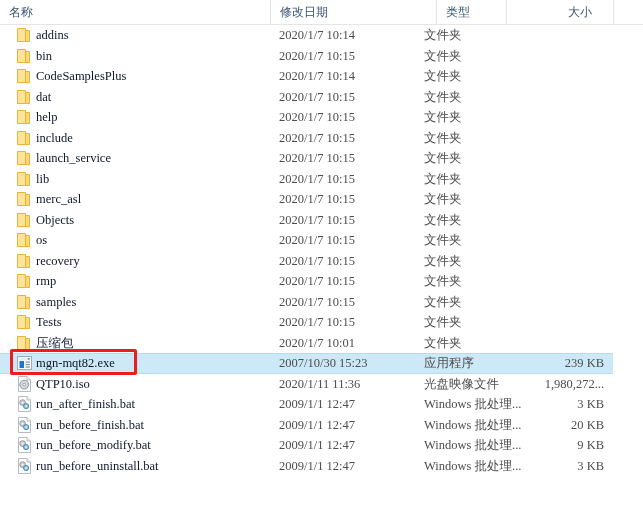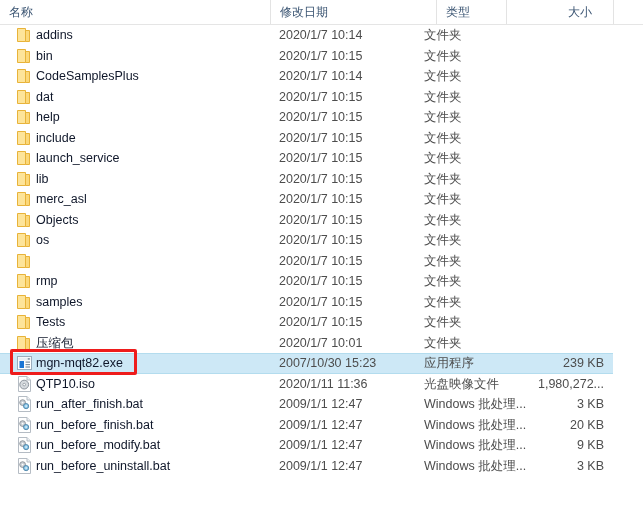--- a/index.html
+++ b/index.html
@@ -13,20 +13,21 @@
     height: 509px;
     overflow: hidden;
     font-family: "Liberation Sans", "DejaVu Sans", sans-serif;
     -webkit-font-smoothing: antialiased;
   }
   .explorer {
     position: relative;
     width: 643px;
     height: 509px;
     background: #ffffff;
+    font-family: Liberation Serif, serif;
   }
 
   
   .col-header {
     position: relative;
     height: 24px;
     background: #ffffff;
     border-bottom: 1px solid #e5e5e5;
   }
   .col-header .hcell {
@@ -281,20 +282,21 @@
         <div class="cell cell-type">文件夹</div>
         <div class="cell cell-size"></div>
       </div>
       <div class="row">
         <span class="icon">
           <svg width="17" height="16" viewBox="0 0 17 16">
             <path d="M1.5 1.5 H9.5 L9.5 14.5 H1.5 Z" fill="#fde49a" stroke="#e8b339" stroke-width="1"></path>
             <path d="M9.5 3.5 H13.5 L13.5 14.5 H9.5 Z" fill="#fbd87a" stroke="#e8b339" stroke-width="1"></path>
           </svg>
         </span>
+        <div class="cell cell-name">recovery</div>
         <div class="cell cell-date">2020/1/7 10:15</div>
         <div class="cell cell-type">文件夹</div>
         <div class="cell cell-size"></div>
       </div>
       <div class="row">
         <span class="icon">
           <svg width="17" height="16" viewBox="0 0 17 16">
             <path d="M1.5 1.5 H9.5 L9.5 14.5 H1.5 Z" fill="#fde49a" stroke="#e8b339" stroke-width="1"></path>
             <path d="M9.5 3.5 H13.5 L13.5 14.5 H9.5 Z" fill="#fbd87a" stroke="#e8b339" stroke-width="1"></path>
           </svg>

